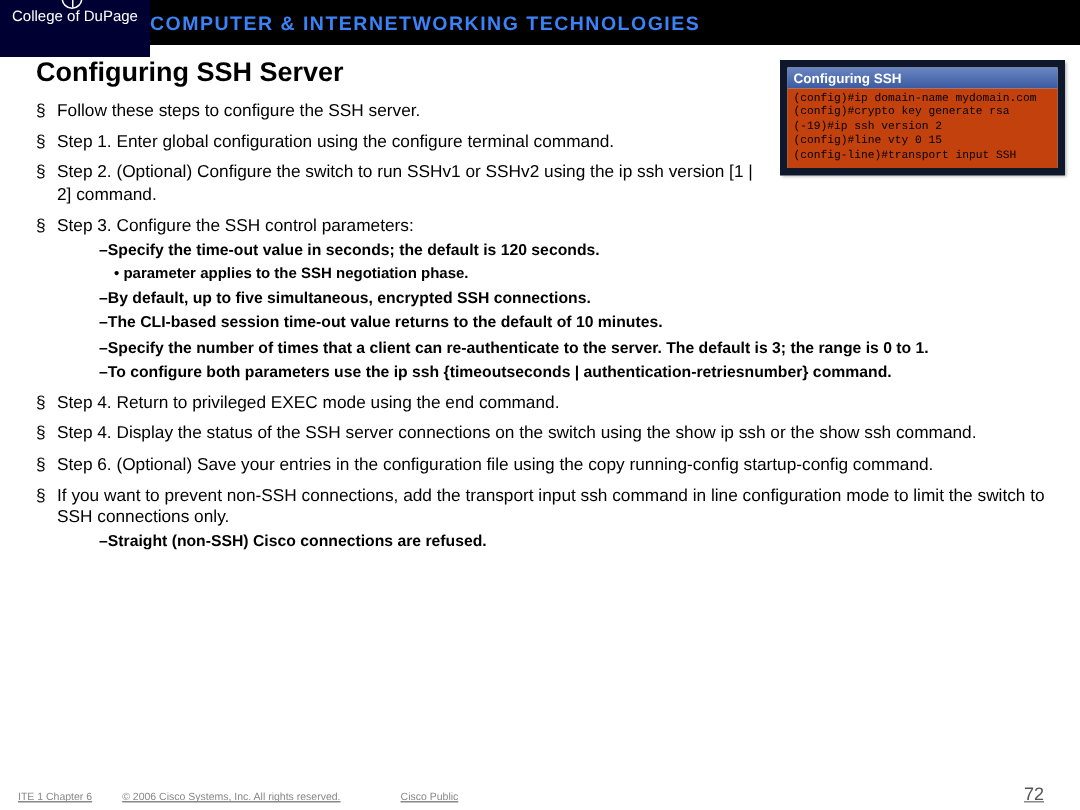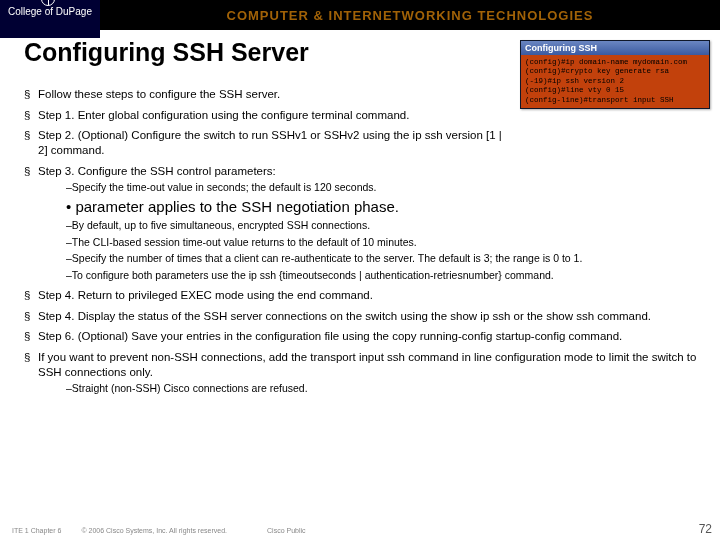--- a/index.html
+++ b/index.html
@@ -36,31 +36,31 @@
     margin-right: 4px;
     position: relative;
   }
   .globe::before, .globe::after {
     content:''; position:absolute; background:#fff;
   }
   .globe::before { left:6px; top:0; width:1px; height:12px; }
   .globe::after  { left:0; top:6px; width:12px; height:1px; }
   .header-title {
     flex: 1;
-    text-align: center;
-    color: #a16207;
+    text-align: left;
+    color: #3b82f6;
     font-family: "Arial Black", Arial, sans-serif;
     font-weight: 900;
     letter-spacing: 1px;
     font-size: 13px;
   }
   .slide-title {
-    font-size: 25px;
+    font-size: 18px;
     font-weight: bold;
-    margin: 8px 0 20px 24px;
+    margin: 8px 0 8px 24px;
   }
   .content {
     margin-left: 24px;
     margin-right: 16px;
     font-size: 11.5px;
     line-height: 1.28;
   }
   ul.bullets {
     list-style: none;
     padding: 0;
@@ -73,32 +73,34 @@
   ul.bullets > li::before {
     content: '§';
     position: absolute;
     left: 0;
     top: 0;
   }
   .sub {
     margin-left: 28px;
     margin-top: 2px;
     font-size: 10.5px;
+    font-weight: bold;
   }
   .sub div { margin-bottom: 3px; }
   .subsub {
-    font-size: 15px;
+    margin-left: 10px;
+    font-size: 10px;
     margin-bottom: 3px;
   }
   .ssh-box {
     position: absolute;
     right: 10px;
     top: 40px;
     width: 190px;
-    border: 1px solid #0f172a;
+    border: 5px solid #0f172a;
     background: #efefef;
     font-size: 8px;
     box-shadow: 1px 1px 2px rgba(0,0,0,.3);
   }
   .ssh-box .title {
     background: linear-gradient(#6a86c2,#3b5aa0);
     color:#fff;
     padding: 2px 4px;
     font-weight: bold;
     font-size: 9px;
@@ -109,25 +111,26 @@
     font-family: "Courier New", monospace;
     font-size: 7.5px;
     line-height: 1.25;
     white-space: pre;
   }
   .narrow-column { width: 480px; }
   .footer {
     position: absolute;
     bottom: 4px;
     left: 12px;
-    right: 8px;
+    right: 24px;
     display: flex;
     font-size: 7px;
     color: #888;
     align-items: baseline;
+    text-decoration: underline;
   }
   .footer .left   { flex: 0 0 auto; margin-right: 20px; }
   .footer .mid    { flex: 0 0 auto; margin-right: 40px; }
   .footer .pub    { flex: 0 0 auto; }
   .footer .pagenum {
     margin-left: auto;
     font-size: 12px;
     color: #555;
   }
 </style>

